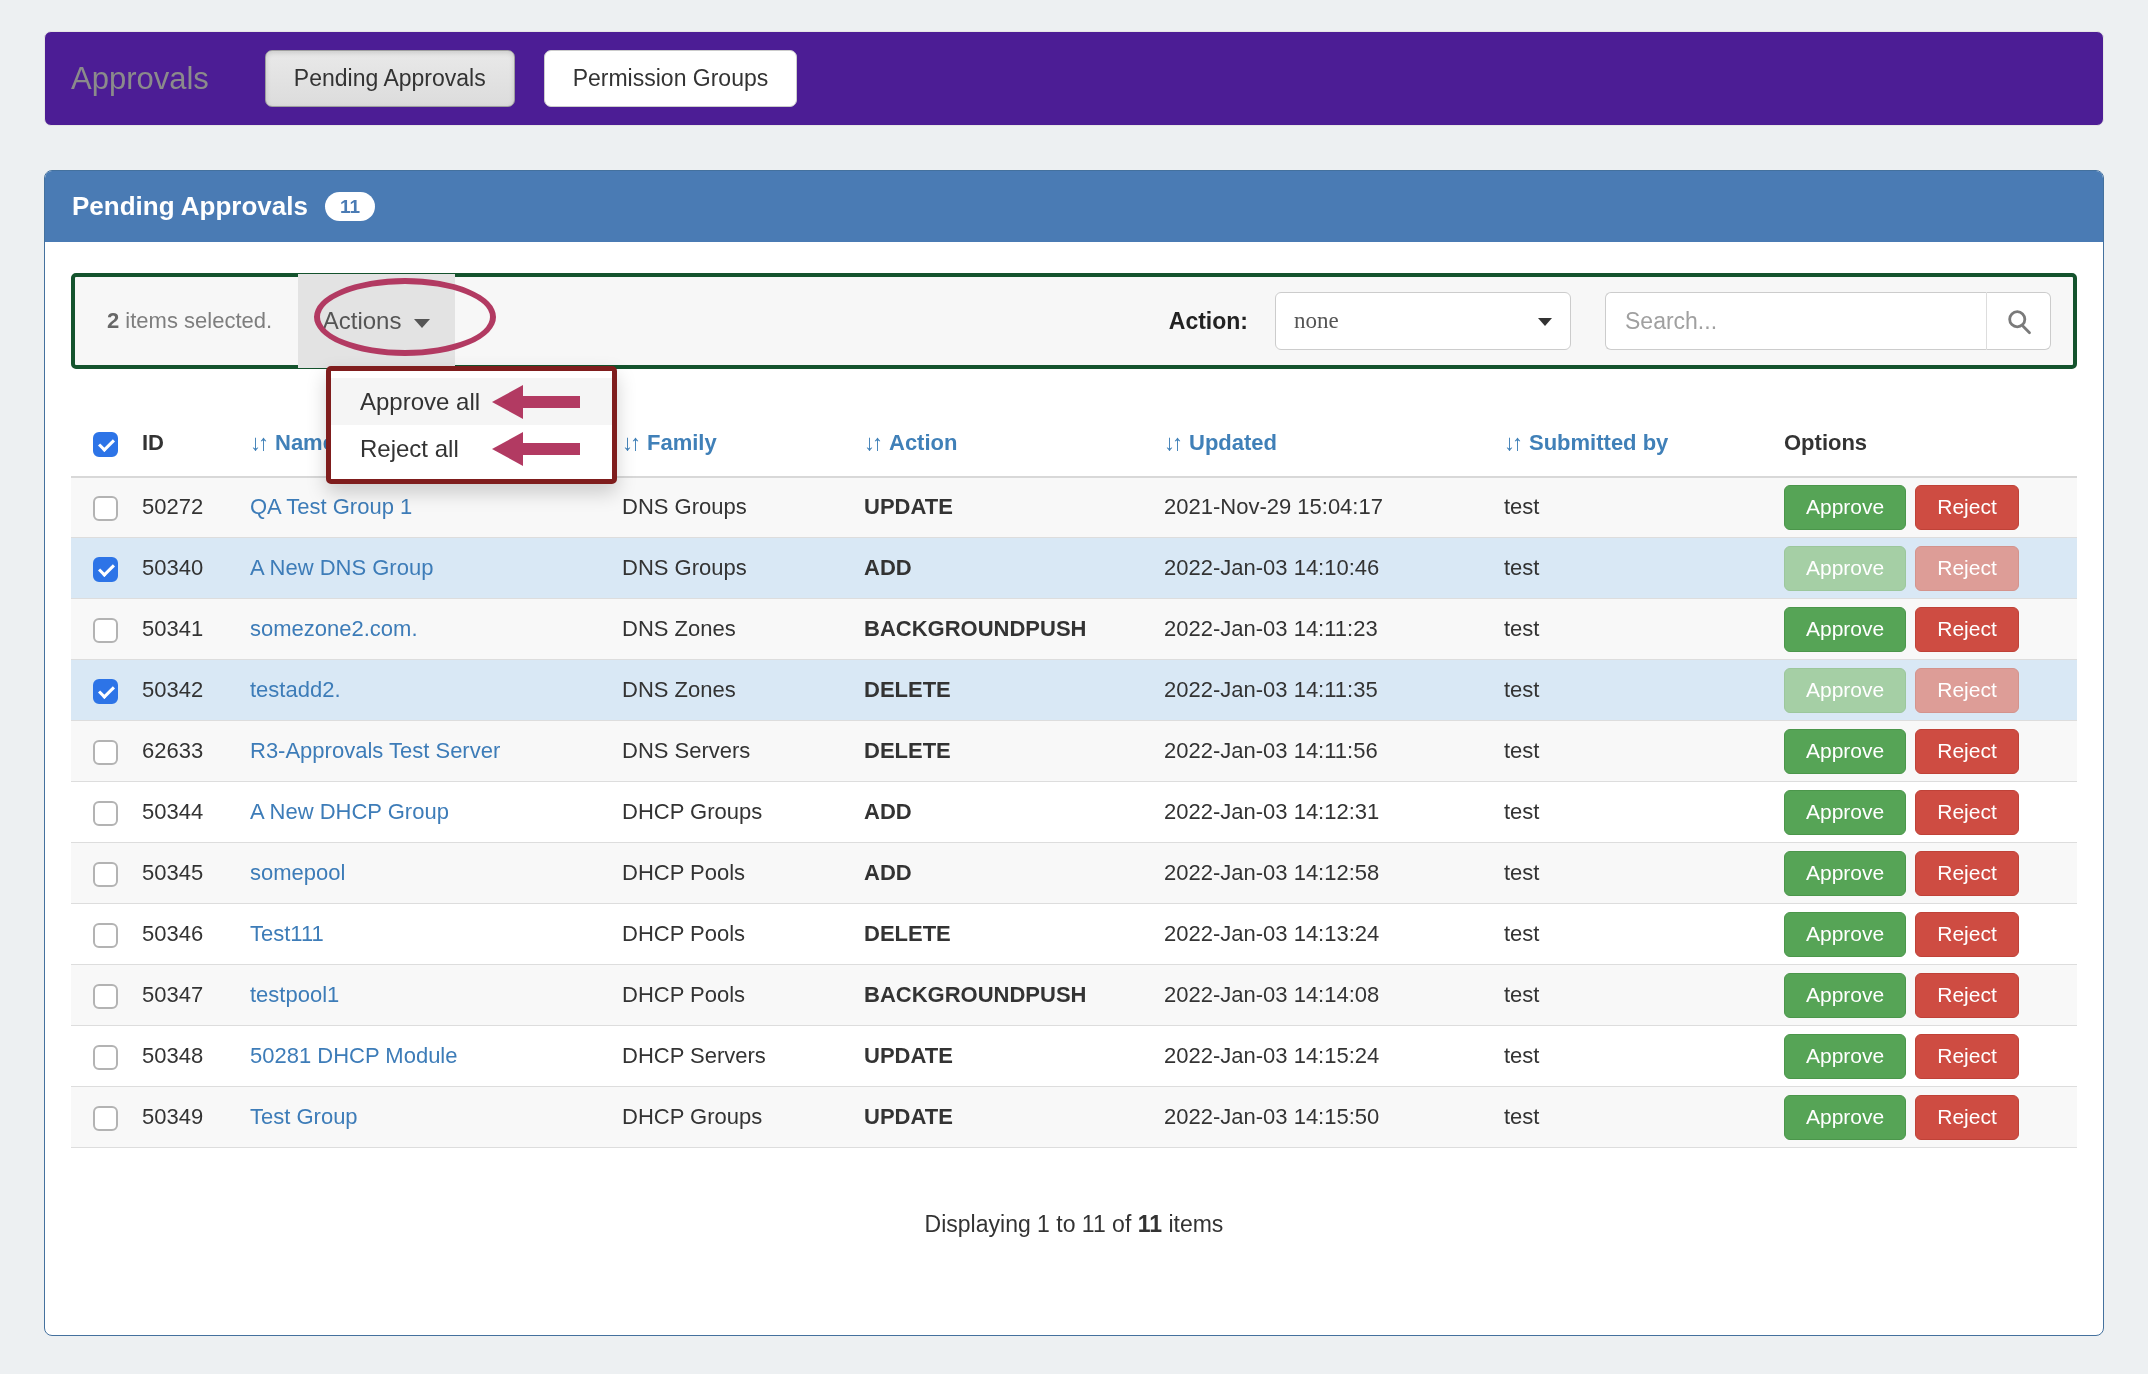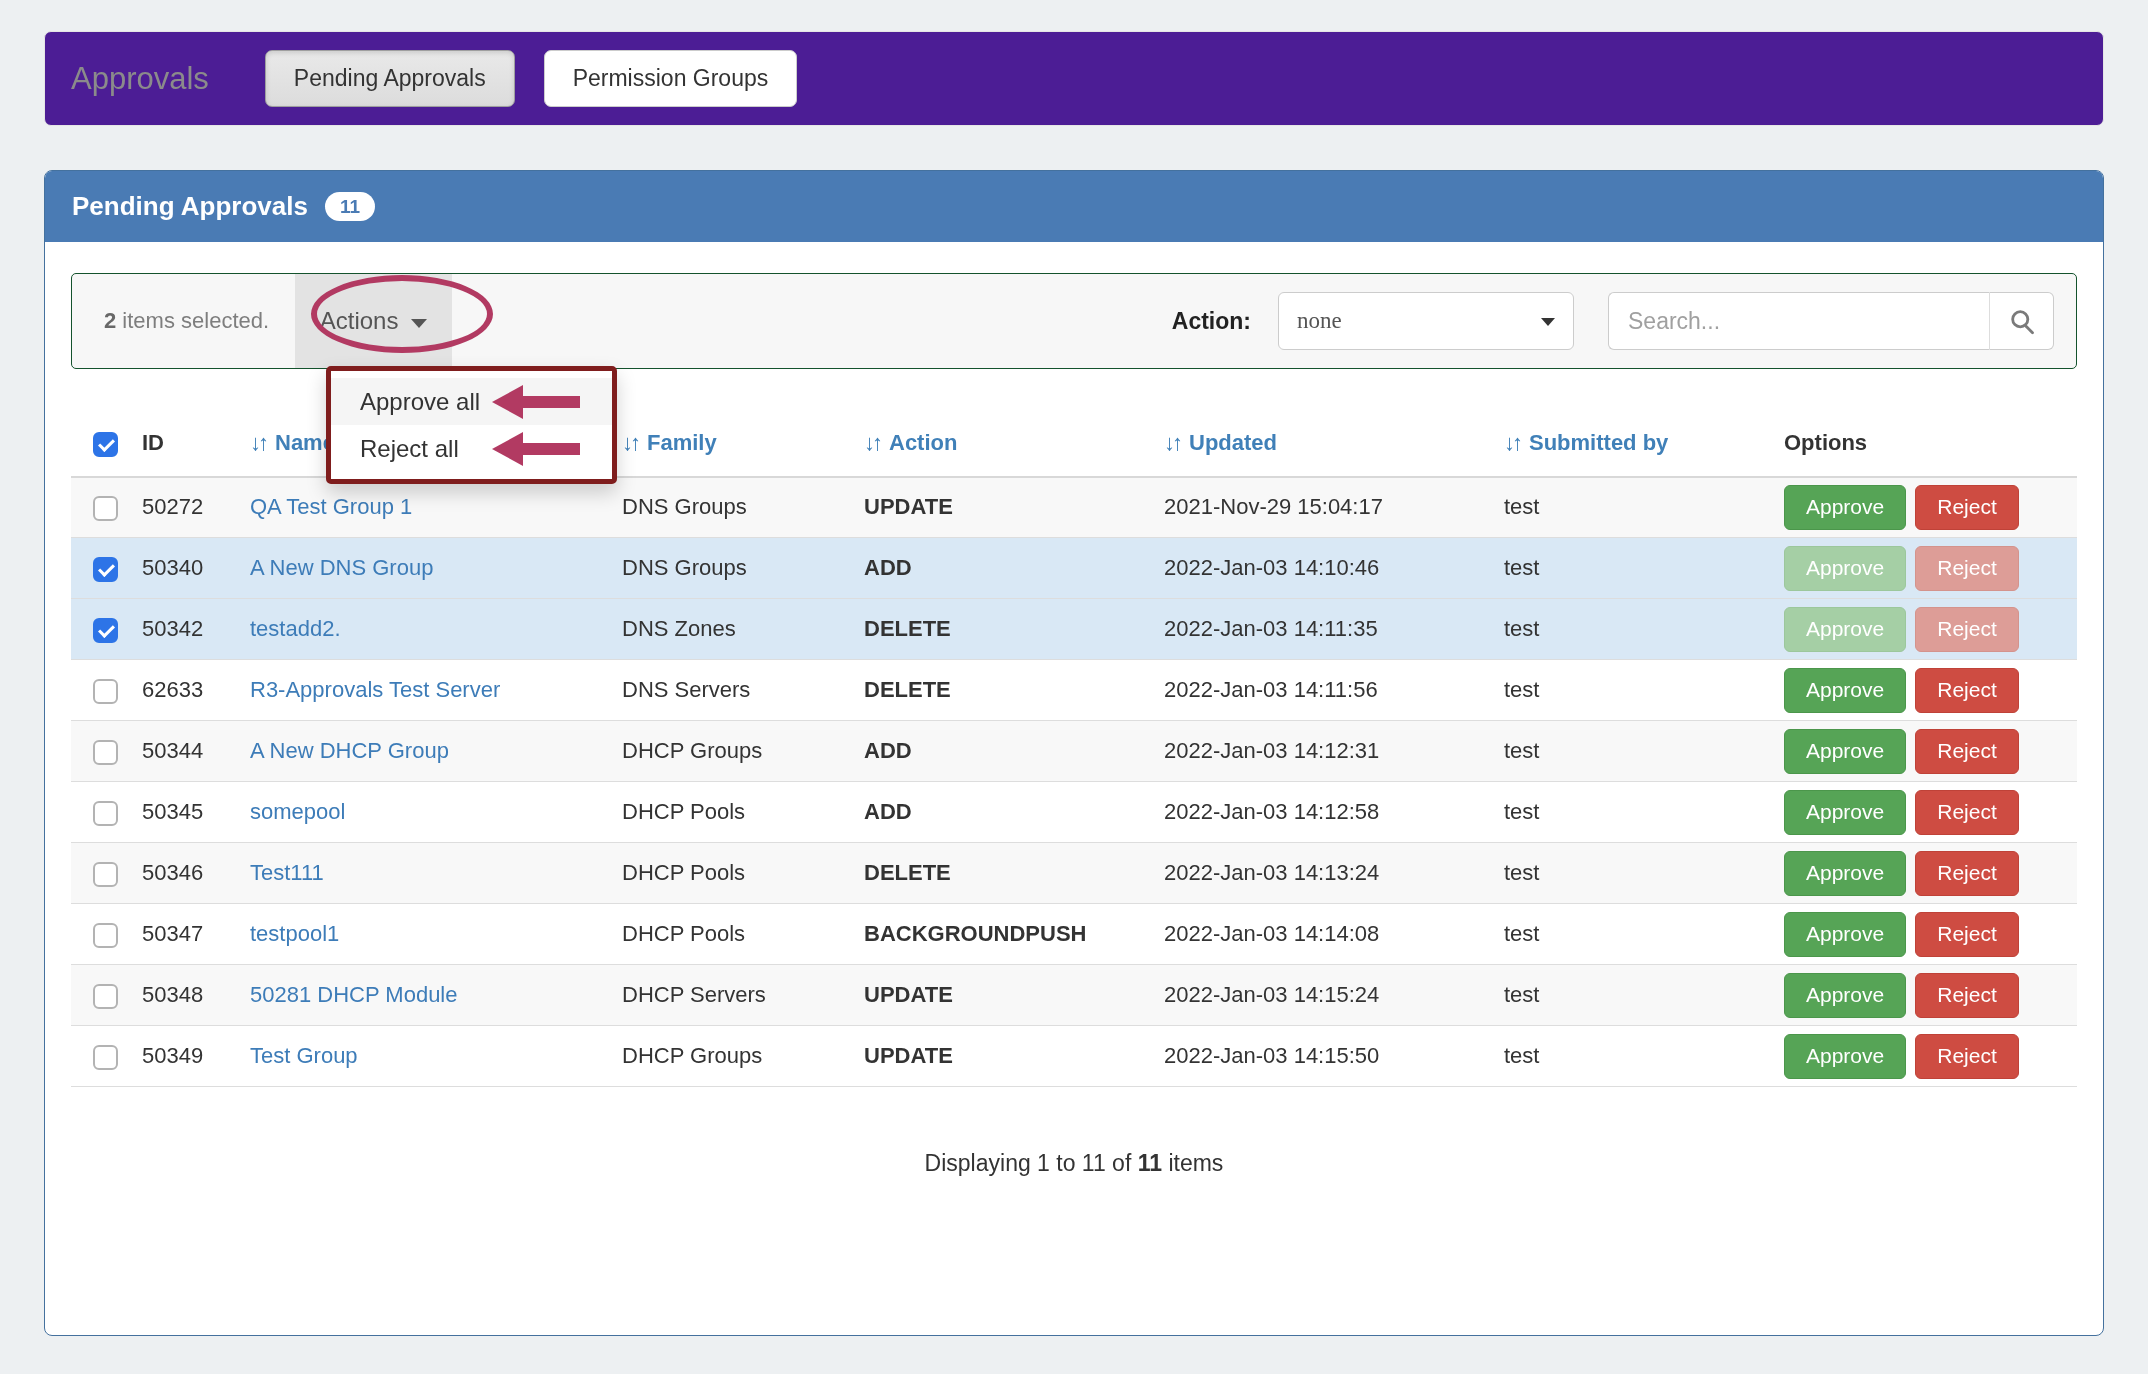--- a/index.html
+++ b/index.html
@@ -40,21 +40,21 @@
   }
   .panel-title { color:#fff; font-weight:bold; font-size:26px; }
   .count-badge {
     background:#fff; color:#4a7bb4; font-weight:bold; font-size:19px;
     padding:5px 15px; border-radius:999px; line-height:1;
   }
   .panel-body { position:relative; padding:31px 26px 0; }
 
   
   .toolbar {
-    background:#f7f7f7; border:1px solid #14532d; border-radius:5px;
+    background:#f7f7f7; border:4px solid #14532d; border-radius:5px;
     height:96px; display:flex; align-items:center;
     padding-left:32px; padding-right:22px; position:relative;
   }
   .selected-info { font-size:22px; color:#7e7e7e; }
   .selected-info b { color:#686868; }
   .actions-btn {
     margin-left:26px; width:157px; height:94px; background:#e3e3e3;
     display:flex; align-items:center; justify-content:center; gap:13px;
     font-size:24px; color:#555; cursor:pointer;
   }
@@ -253,20 +253,30 @@
           <tr class="selected">
             <td><input type="checkbox" class="checkbox" checked="" style=""></td>
             <td>50340</td>
             <td><a class="name-link">A New DNS Group</a></td>
             <td>DNS Groups</td>
             <td class="action-cell">ADD</td>
             <td>2022-Jan-03 14:10:46</td>
             <td>test</td>
             <td><button class="btn btn-approve muted">Approve</button><button class="btn btn-reject muted">Reject</button></td>
           </tr>
+          <tr class="">
+            <td><input type="checkbox" class="checkbox" style=""></td>
+            <td>50341</td>
+            <td><a class="name-link">somezone2.com.</a></td>
+            <td>DNS Zones</td>
+            <td class="action-cell">BACKGROUNDPUSH</td>
+            <td>2022-Jan-03 14:11:23</td>
+            <td>test</td>
+            <td><button class="btn btn-approve">Approve</button><button class="btn btn-reject">Reject</button></td>
+          </tr>
           <tr class="selected">
             <td><input type="checkbox" class="checkbox" checked="" style=""></td>
             <td>50342</td>
             <td><a class="name-link">testadd2.</a></td>
             <td>DNS Zones</td>
             <td class="action-cell">DELETE</td>
             <td>2022-Jan-03 14:11:35</td>
             <td>test</td>
             <td><button class="btn btn-approve muted">Approve</button><button class="btn btn-reject muted">Reject</button></td>
           </tr>

